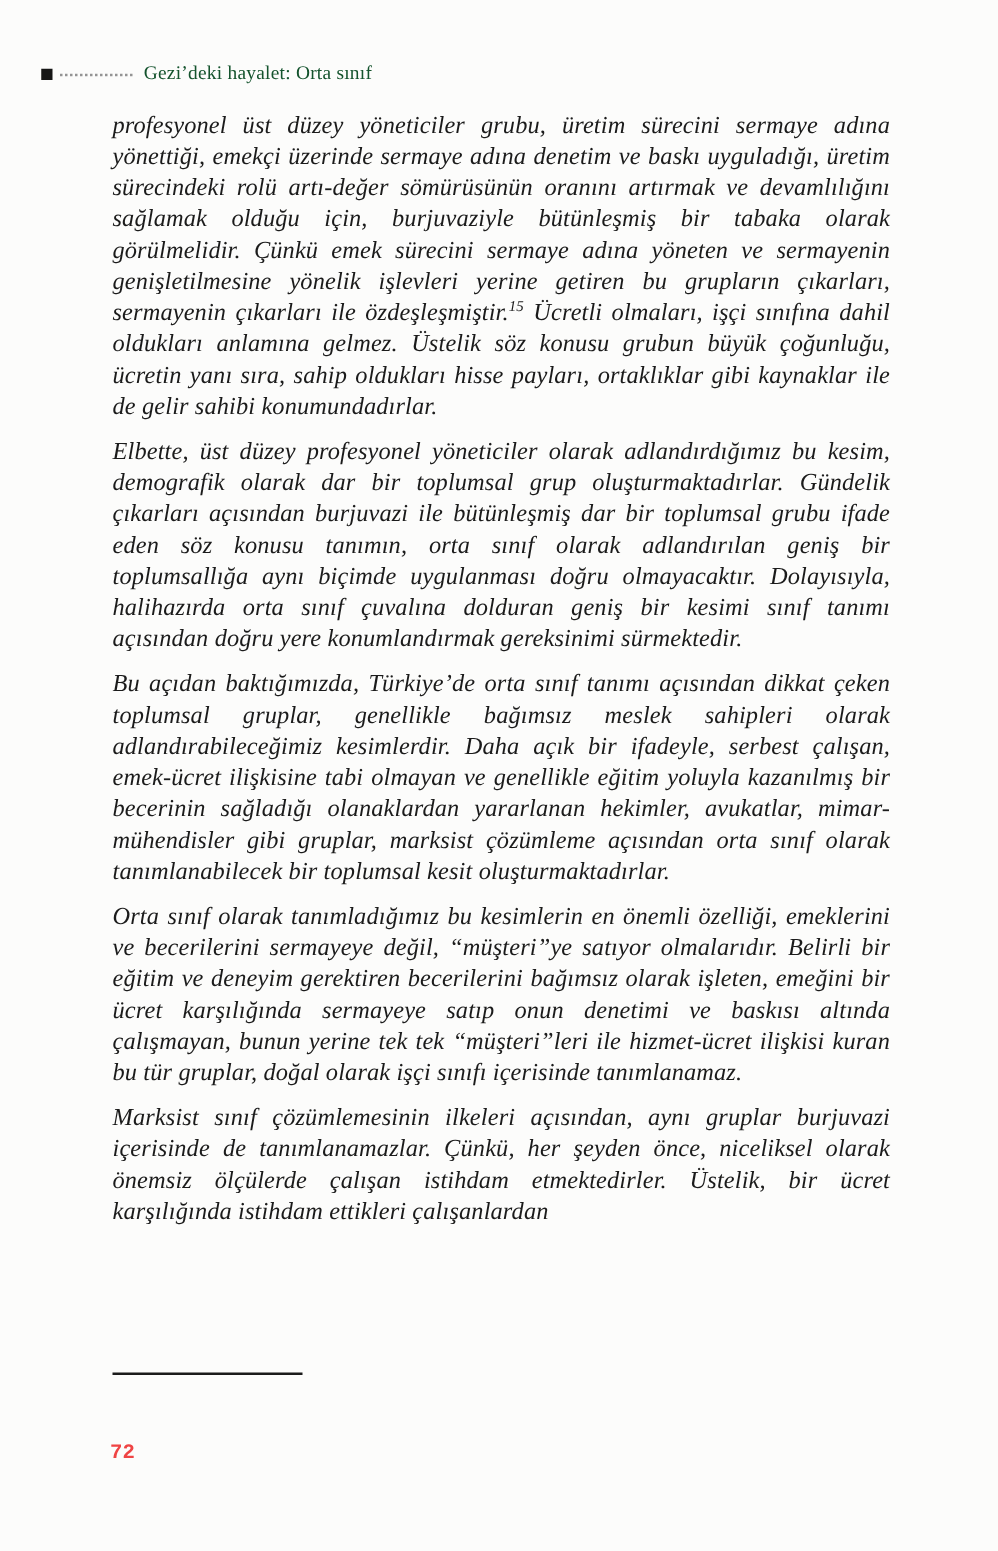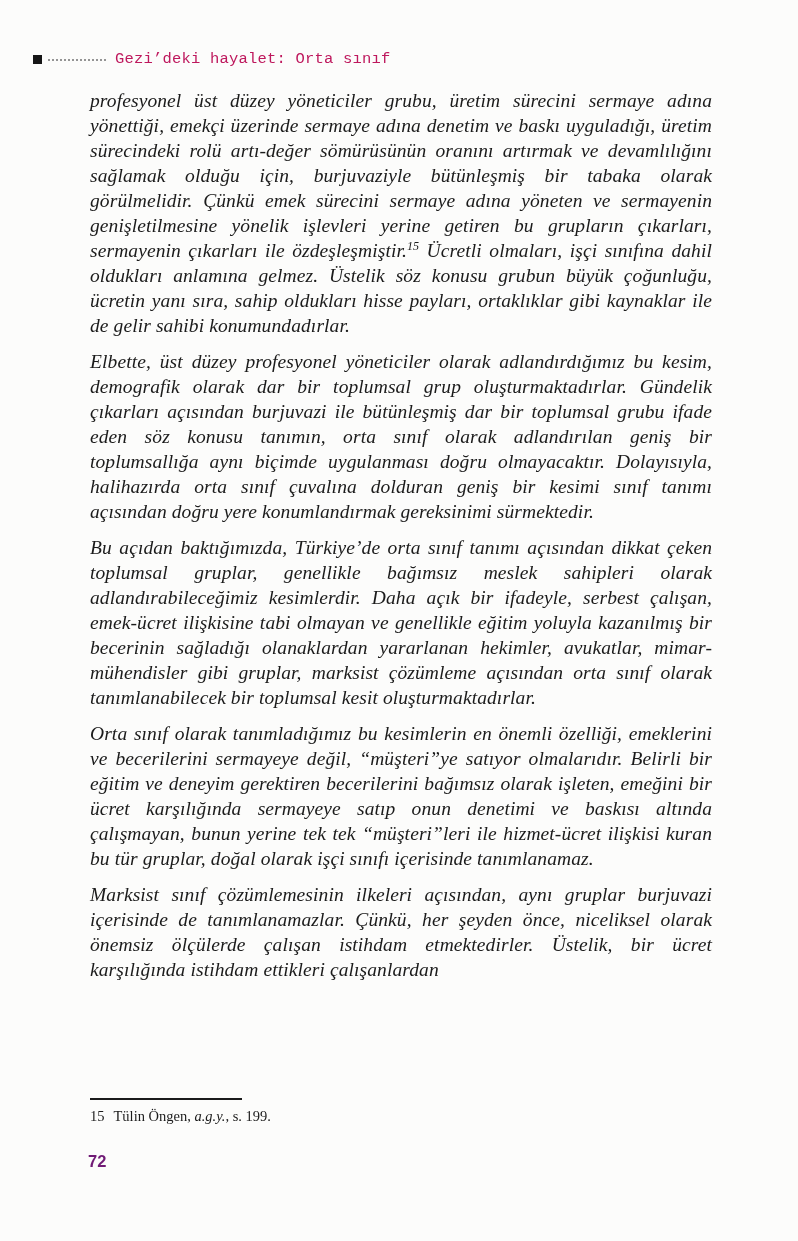--- a/index.html
+++ b/index.html
@@ -34,23 +34,22 @@
     width: 58px;
     height: 0;
     border-top: 2px dotted #949494;
     flex: 0 0 auto;
     margin-right: 9px;
     margin-top: 2px;
   }
   .header-title {
     font-size: 15.5px;
     letter-spacing: 0.2px;
-    color: #be185d;
+    color: #14532d;
     white-space: nowrap;
-    font-family: Liberation Mono, monospace;
   }
   .body-text {
     position: absolute;
     top: 88px;
     left: 90px;
     width: 622px;
     font-size: 19.5px;
     line-height: 25px;
     text-align: justify;
     letter-spacing: 0.1px;
@@ -85,24 +84,24 @@
   .fn-num {
     margin-right: 9px;
   }
   .footnote-italic {
     font-style: italic;
   }
   .page-number {
     position: absolute;
     left: 88px;
     top: 1152px;
-    font-family: Liberation Sans, sans-serif;
+    font-family: Liberation Mono, monospace;
     font-weight: bold;
     font-size: 16.5px;
-    color: #701a75;
+    color: #ef4444;
     text-align: right;
   }
 </style>
 </head>
 <body>
 
 <header class="page-header">
   <span class="header-square"></span>
   <span class="header-dots"></span>
   <span class="header-title">Gezi’deki hayalet: Orta sınıf</span>
@@ -111,16 +110,15 @@
 <main class="body-text">
   <p><span>profesyonel üst düzey yöneticiler grubu, üretim sürecini sermaye adına yönettiği, emekçi üzerinde sermaye adına denetim ve baskı uyguladığı, üretim sürecindeki rolü artı-değer sömürüsünün oranını artırmak ve devamlılığını sağlamak olduğu için, burjuvaziyle bütünleşmiş bir tabaka olarak görülmelidir. Çünkü emek sürecini sermaye adına yöneten ve sermayenin genişletilmesine yönelik işlevleri yerine getiren bu grupların çıkarları, sermayenin çıkarları ile özdeşleşmiştir.</span><sup class="fn-ref">15</sup><span> Ücretli olmaları, işçi sınıfına dahil oldukları anlamına gelmez. Üstelik söz konusu grubun büyük çoğunluğu, ücretin yanı sıra, sahip oldukları hisse payları, ortaklıklar gibi kaynaklar ile de gelir sahibi konumundadırlar.</span></p>
   <p>Elbette, üst düzey profesyonel yöneticiler olarak adlandırdığımız bu kesim, demografik olarak dar bir toplumsal grup oluşturmaktadırlar. Gündelik çıkarları açısından burjuvazi ile bütünleşmiş dar bir toplumsal grubu ifade eden söz konusu tanımın, orta sınıf olarak adlandırılan geniş bir toplumsallığa aynı biçimde uygulanması doğru olmayacaktır. Dolayısıyla, halihazırda orta sınıf çuvalına dolduran geniş bir kesimi sınıf tanımı açısından doğru yere konumlandırmak gereksinimi sürmektedir.</p>
   <p>Bu açıdan baktığımızda, Türkiye’de orta sınıf tanımı açısından dikkat çeken toplumsal gruplar, genellikle bağımsız meslek sahipleri olarak adlandırabileceğimiz kesimlerdir. Daha açık bir ifadeyle, serbest çalışan, emek-ücret ilişkisine tabi olmayan ve genellikle eğitim yoluyla kazanılmış bir becerinin sağladığı olanaklardan yararlanan hekimler, avukatlar, mimar-mühendisler gibi gruplar, marksist çözümleme açısından orta sınıf olarak tanımlanabilecek bir toplumsal kesit oluşturmaktadırlar.</p>
   <p>Orta sınıf olarak tanımladığımız bu kesimlerin en önemli özelliği, emeklerini ve becerilerini sermayeye değil, “müşteri”ye satıyor olmalarıdır. Belirli bir eğitim ve deneyim gerektiren becerilerini bağımsız olarak işleten, emeğini bir ücret karşılığında sermayeye satıp onun denetimi ve baskısı altında çalışmayan, bunun yerine tek tek “müşteri”leri ile hizmet-ücret ilişkisi kuran bu tür gruplar, doğal olarak işçi sınıfı içerisinde tanımlanamaz.</p>
   <p>Marksist sınıf çözümlemesinin ilkeleri açısından, aynı gruplar burjuvazi içerisinde de tanımlanamazlar. Çünkü, her şeyden önce, niceliksel olarak önemsiz ölçülerde çalışan istihdam etmektedirler. Üstelik, bir ücret karşılığında istihdam ettikleri çalışanlardan</p>
 </main>
 
 <footer class="footnote-block">
   <div class="footnote-rule"></div>
-  <p class="footnote-text"><span class="fn-num">15</span><span>Tülin Öngen, </span><em class="footnote-italic">a.g.y.</em><span>, s. 199.</span></p>
 </footer>
 
 <div class="page-number">72</div>
 
 </body></html>

